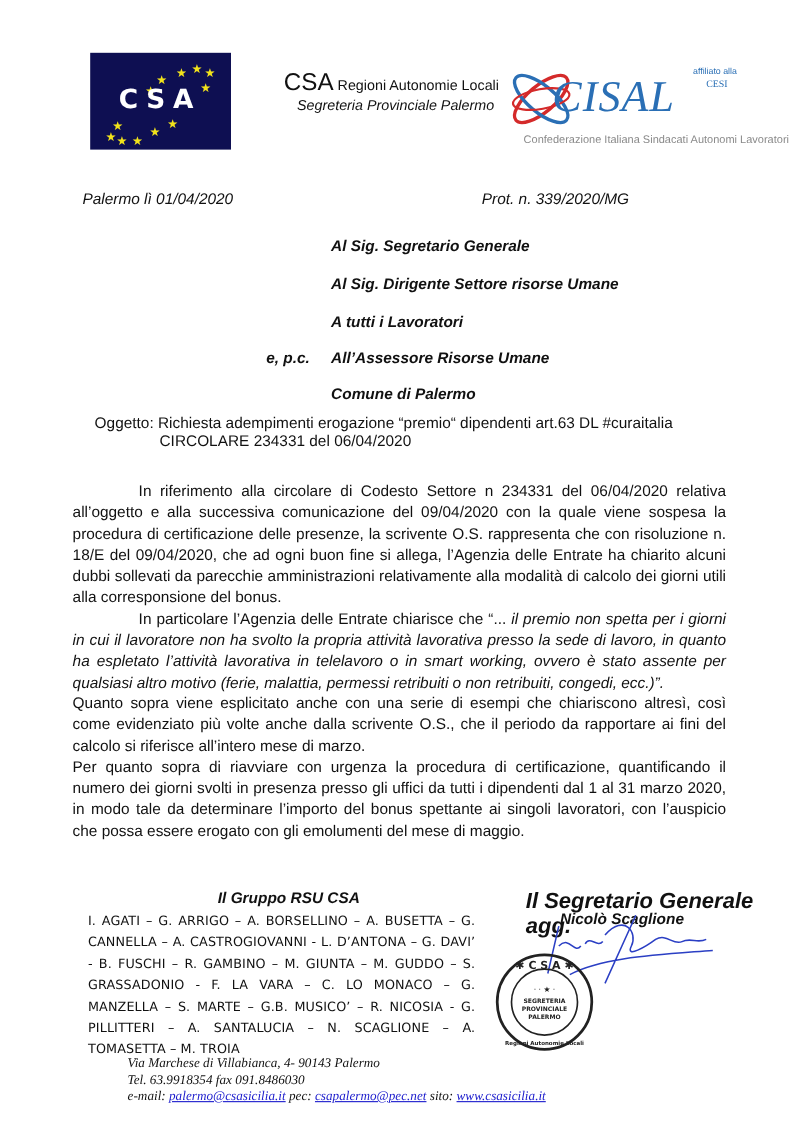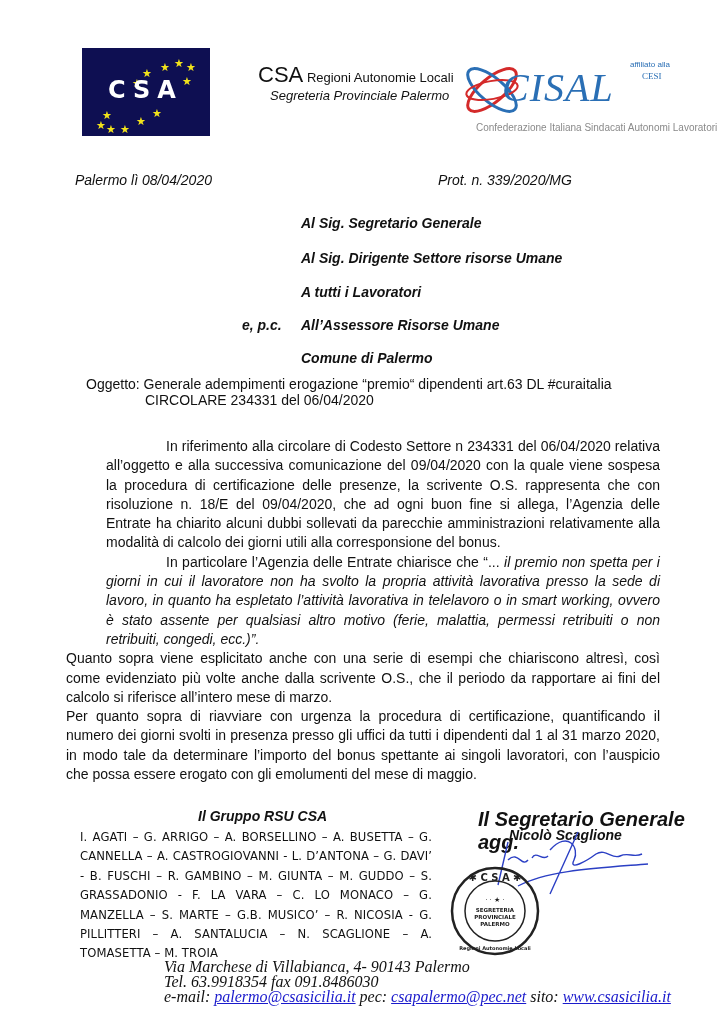--- a/index.html
+++ b/index.html
@@ -19,31 +19,31 @@
   .cisal .conf { position: absolute; left: 20px; top: 64px; font-size: 10px; color: #8a8a8a; white-space: nowrap; }
   
   .date { left: 75px; top: 172px; font-style: italic; font-size: 14px; }
   .prot { left: 438px; top: 172px; font-style: italic; font-size: 14px; }
   .recip { font-weight: bold; font-style: italic; font-size: 14px; }
   .subject { left: 86px; top: 376px; font-size: 14px; line-height: 16px; }
   .subject .line2 { padding-left: 59px; display: block; }
   
   .body { left: 66px; top: 437px; width: 594px; font-size: 14px; line-height: 19.3px; text-align: justify; }
   .body p { margin: 0; }
-  .body .indent { text-indent: 60px; margin-left: 40px; }
+  .body .indent { text-indent: 60px; }
   .body em { font-style: italic; }
   
   .rsu-title { left: 178px; top: 808px; font-weight: bold; font-style: italic; font-size: 14px; margin-left: 20px; }
   .rsu-names { left: 80px; top: 828px; width: 352px; font-family: "DejaVu Sans", sans-serif; font-size: 11.6px; line-height: 19.4px; text-align: justify; letter-spacing: 0.1px; }
   .sec-title { left: 478px; top: 808px; font-weight: bold; font-style: italic; font-size: 20px; }
   .sec-name { left: 509px; top: 827px; font-weight: bold; font-style: italic; font-size: 14px; }
   .signature { left: 488px; top: 820px; width: 170px; height: 75px; }
   .stamp { left: 450px; top: 866px; width: 90px; height: 90px; }
   
-  .footer { left: 116px; top: 959px; font-family: "Liberation Serif", serif; font-style: italic; font-size: 16px; line-height: 15px; margin-left: 48px; }
+  .footer { left: 116px; top: 959px; font-family: "Liberation Serif", serif; font-style: italic; font-size: 12px; line-height: 15px; }
   .footer a { color: #1a1acc; text-decoration: underline; }
 </style>
 </head>
 <body>
 
 <div class="abs csa-logo">
   <span class="star" style="left:78px;top:14px">★</span>
   <span class="star" style="left:92px;top:10px">★</span>
   <span class="star" style="left:104px;top:14px">★</span>
   <span class="star" style="left:60px;top:20px">★</span>
@@ -69,32 +69,32 @@
     <ellipse cx="36" cy="32" rx="30" ry="12" transform="rotate(-40 36 32)" fill="none" stroke="#d42a2a" stroke-width="3"></ellipse>
     <ellipse cx="36" cy="32" rx="30" ry="12" transform="rotate(40 36 32)" fill="none" stroke="#2a6fb5" stroke-width="3"></ellipse>
     <ellipse cx="36" cy="32" rx="26" ry="9" transform="rotate(-10 36 32)" fill="none" stroke="#d42a2a" stroke-width="2"></ellipse>
   </svg>
   <span class="word">CISAL</span>
   <span class="aff">affiliato alla</span>
   <span class="cesi">CESI</span>
   <span class="conf">Confederazione Italiana Sindacati Autonomi Lavoratori</span>
 </div>
 
-<div class="abs date">Palermo lì 08/04/2020</div>
+<div class="abs date">Palermo lì 01/04/2020</div>
 <div class="abs prot">Prot. n. 339/2020/MG</div>
 
 <div class="abs recip" style="left:301px;top:215px">Al  Sig. Segretario Generale</div>
 <div class="abs recip" style="left:301px;top:250px">Al Sig. Dirigente Settore risorse Umane</div>
 <div class="abs recip" style="left:301px;top:284px">A tutti i Lavoratori</div>
 <div class="abs recip" style="left:242px;top:317px">e, p.c.</div>
 <div class="abs recip" style="left:301px;top:317px">All’Assessore Risorse Umane</div>
 <div class="abs recip" style="left:301px;top:350px">Comune di Palermo</div>
 
 <div class="abs subject">
-  <span>Oggetto: Generale adempimenti erogazione “premio“ dipendenti art.63 DL #curaitalia</span>
+  <span>Oggetto: Richiesta adempimenti erogazione “premio“ dipendenti art.63 DL #curaitalia</span>
   <span class="line2">CIRCOLARE 234331 del 06/04/2020</span>
 </div>
 
 <div class="abs body">
   <p class="indent">In riferimento alla circolare di Codesto Settore n 234331 del 06/04/2020 relativa all’oggetto e alla successiva comunicazione del 09/04/2020 con la quale viene sospesa la procedura di certificazione delle presenze, la scrivente O.S. rappresenta che con risoluzione n. 18/E del 09/04/2020, che ad ogni buon fine si allega, l’Agenzia delle Entrate ha chiarito alcuni dubbi sollevati da parecchie amministrazioni relativamente alla modalità di calcolo dei giorni utili alla corresponsione del bonus.</p>
   <p class="indent"><span>In particolare l’Agenzia delle Entrate chiarisce che “... </span><em>il premio non spetta per i giorni in cui il lavoratore non ha svolto la propria attività lavorativa presso la sede di lavoro, in quanto ha espletato l’attività lavorativa in telelavoro o in smart working, ovvero è stato assente per qualsiasi altro motivo (ferie, malattia, permessi retribuiti o non retribuiti, congedi, ecc.)”.</em></p>
   <p>Quanto sopra viene esplicitato anche con una serie di esempi che chiariscono altresì, così come evidenziato più volte anche dalla scrivente O.S., che il periodo da rapportare ai fini del calcolo si riferisce all’intero mese di marzo.</p>
   <p>Per quanto sopra di riavviare con urgenza la procedura di certificazione, quantificando il numero dei giorni svolti in presenza presso gli uffici da tutti i dipendenti dal 1 al 31 marzo 2020, in modo tale da determinare l’importo del bonus spettante ai singoli lavoratori, con l’auspicio che possa essere erogato con gli emolumenti del mese di maggio.</p>
 </div>
 

